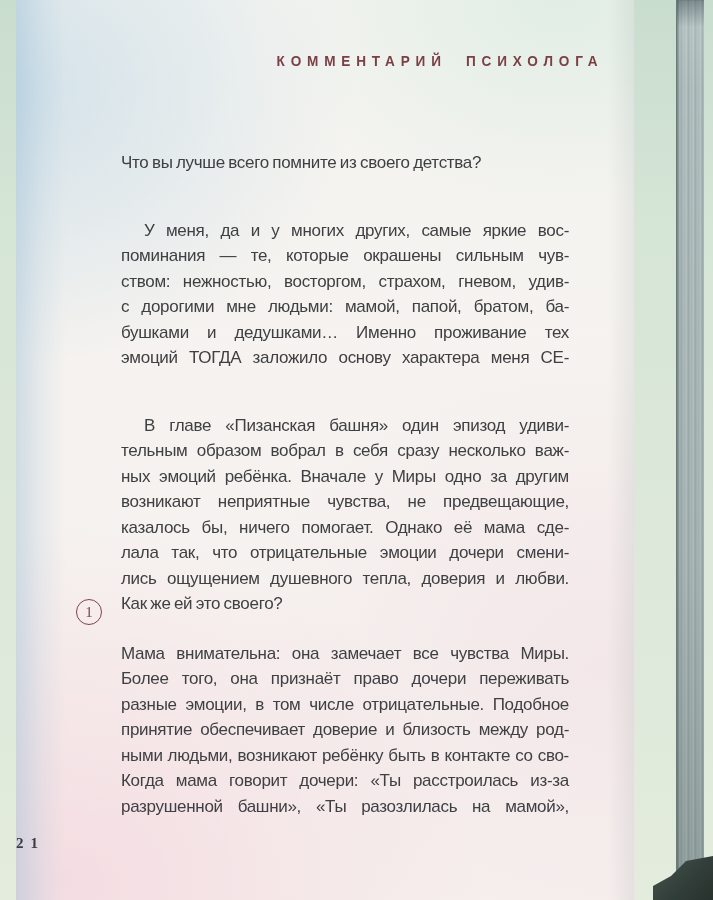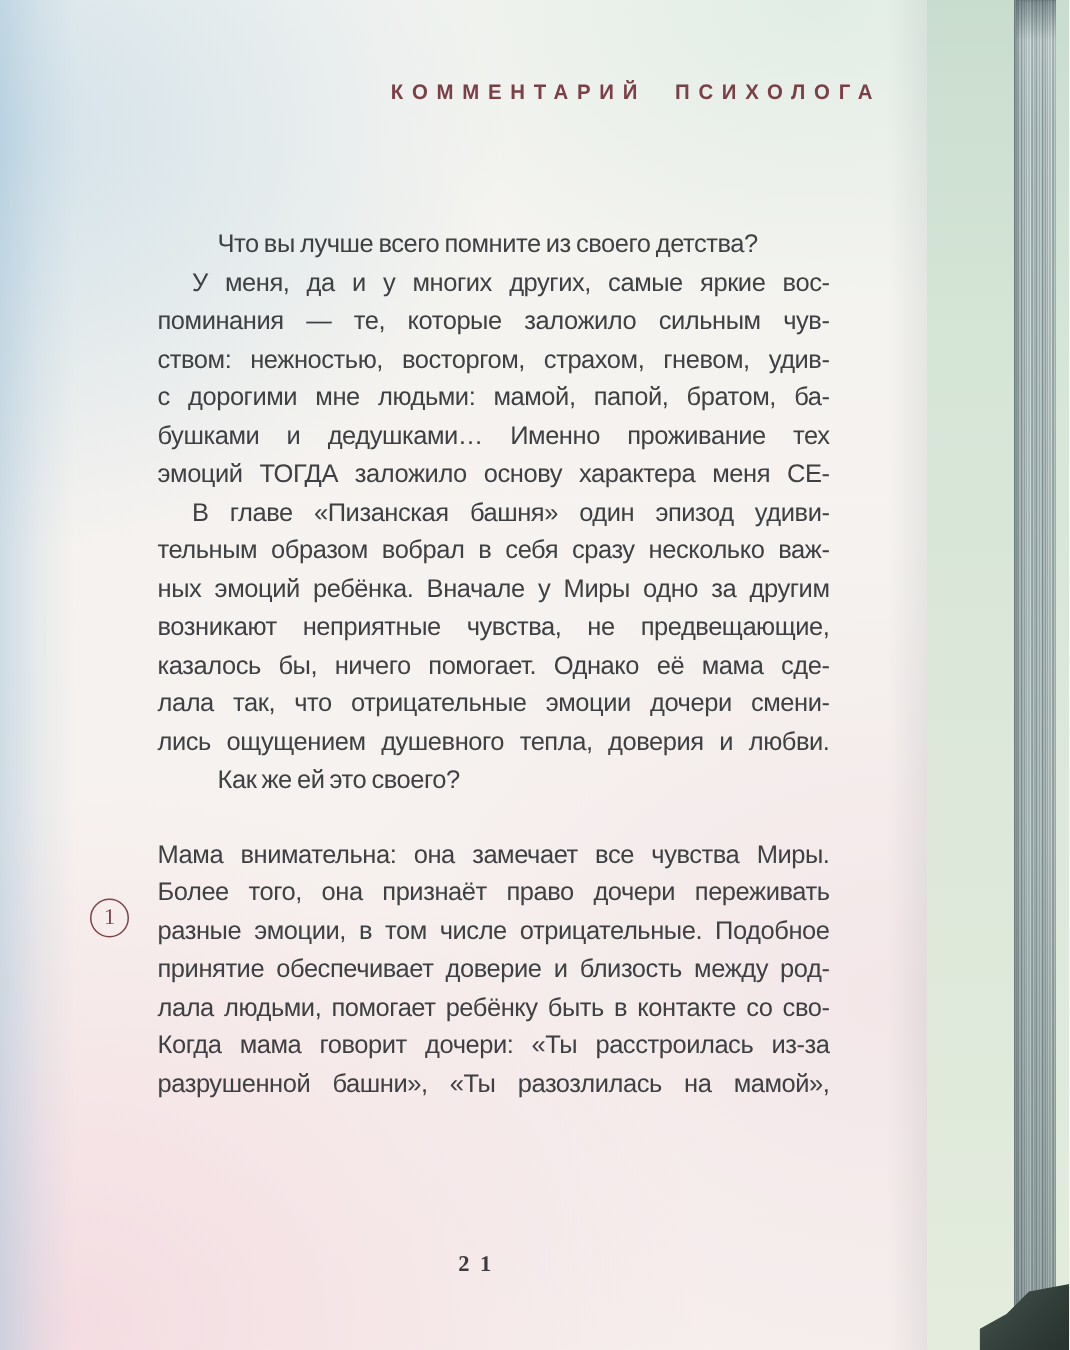--- a/index.html
+++ b/index.html
@@ -5,21 +5,21 @@
   html,body{margin:0;padding:0;}
   .scene{
     position:relative;
     width:713px;height:900px;
     overflow:hidden;
     background:linear-gradient(180deg,#c9ddcf 0%,#d5e5d6 25%,#dde8da 60%,#e3ecdd 100%);
     font-family:"Liberation Sans","DejaVu Sans",sans-serif;
   }
   
   .page{
-    position:absolute;left:0;top:0;width:618px;height:900px;
+    position:absolute;left:16px;top:0;width:618px;height:900px;
     background:
       linear-gradient(90deg,rgba(148,186,212,0.40) 0px,rgba(148,186,212,0.14) 26px,rgba(148,186,212,0) 50px),
       radial-gradient(ellipse 420px 300px at 88% 0%,rgba(196,228,212,0.40),transparent 70%),
       radial-gradient(ellipse 520px 430px at 0% 10%,rgba(170,204,226,0.45),transparent 65%),
       radial-gradient(ellipse 620px 520px at 8% 98%,rgba(243,205,216,0.55),transparent 68%),
       radial-gradient(ellipse 520px 420px at 96% 74%,rgba(238,215,224,0.40),transparent 72%),
       linear-gradient(180deg,#f4f4f0 0%,#f6f2ef 55%,#f6f0ee 100%);
   }
   .page::after{ 
     content:"";position:absolute;right:0;top:0;width:26px;height:100%;
@@ -36,38 +36,37 @@
     white-space:nowrap;
   }
   
   .text-block{
     position:absolute;left:105px;top:150px;width:448px;
     color:#3f4043;
     font-size:17px;line-height:25.5px;
     letter-spacing:-0.3px;word-spacing:-1px;
   }
   .ln{text-align:justify;text-align-last:justify;}
-  .ln.end{text-align-last:left;margin-left:40px;}
-  .ln.ind{text-indent:23px;}
+  .ln.end{text-align-last:left;}
+  .ln.ind{text-indent:23px;margin-top:42px;}
   .pgap{height:24px;}
   
   .marker{
     position:absolute;left:60px;top:599px;
     width:26px;height:26px;border-radius:50%;
     border:1.5px solid #7c454a;
     color:#7c454a;
     font-family:"Liberation Serif","DejaVu Serif",serif;
     font-size:15px;
     display:flex;align-items:center;justify-content:center;
     box-sizing:border-box;
   }
   
   .pagenum{
     position:absolute;left:0;top:835px;width:640px;
-    text-align:center;
     font-family:"Liberation Serif","DejaVu Serif",serif;
     font-weight:bold;
     font-size:15px;letter-spacing:7px;
     color:#3c3c3f;
   }
   
   .edge-strip{
     position:absolute;left:676px;top:0;width:27px;height:900px;
     background:
       linear-gradient(180deg,rgba(60,78,84,0.45) 0%,rgba(255,255,255,0.10) 3%,rgba(0,0,0,0) 10%,rgba(0,0,0,0.05) 62%,rgba(35,50,48,0.22) 97%,rgba(35,50,48,0.40) 100%),
@@ -89,39 +88,39 @@
 
 <div class="scene">
 
   <div class="page">
 
     <div class="header">КОММЕНТАРИЙ ПСИХОЛОГА</div>
 
     <div class="text-block">
       <div class="ln end">Что вы лучше всего помните из своего детства?</div>
       <div class="ln ind">У меня, да и у многих других, самые яркие вос-</div>
-      <div class="ln">поминания — те, которые заложило сильным чув-</div>
+      <div class="ln">поминания — те, которые окрашены сильным чув-</div>
       <div class="ln">ством: нежностью, восторгом, страхом, гневом, удив-</div>
       <div class="ln">с дорогими мне людьми: мамой, папой, братом, ба-</div>
       <div class="ln">бушками и дедушками… Именно проживание тех</div>
       <div class="ln">эмоций ТОГДА заложило основу характера меня СЕ-</div>
       <div class="ln ind">В главе «Пизанская башня» один эпизод удиви-</div>
       <div class="ln">тельным образом вобрал в себя сразу несколько важ-</div>
       <div class="ln">ных эмоций ребёнка. Вначале у Миры одно за другим</div>
       <div class="ln">возникают неприятные чувства, не предвещающие,</div>
       <div class="ln">казалось бы, ничего помогает. Однако её мама сде-</div>
       <div class="ln">лала так, что отрицательные эмоции дочери смени-</div>
       <div class="ln">лись ощущением душевного тепла, доверия и любви.</div>
       <div class="ln end">Как же ей это своего?</div>
       <div class="pgap"></div>
       <div class="ln">Мама внимательна: она замечает все чувства Миры.</div>
       <div class="ln">Более того, она признаёт право дочери переживать</div>
       <div class="ln">разные эмоции, в том числе отрицательные. Подобное</div>
       <div class="ln">принятие обеспечивает доверие и близость между род-</div>
-      <div class="ln">лала людьми, помогает ребёнку быть в контакте со сво-</div>
+      <div class="ln">ными людьми, возникают ребёнку быть в контакте со сво-</div>
       <div class="ln">Когда мама говорит дочери: «Ты расстроилась из-за</div>
       <div class="ln">разрушенной башни», «Ты разозлилась на мамой»,</div>
     </div>
 
     <div class="marker">
       <span>1</span>
     </div>
 
     <div class="pagenum">21</div>
 

